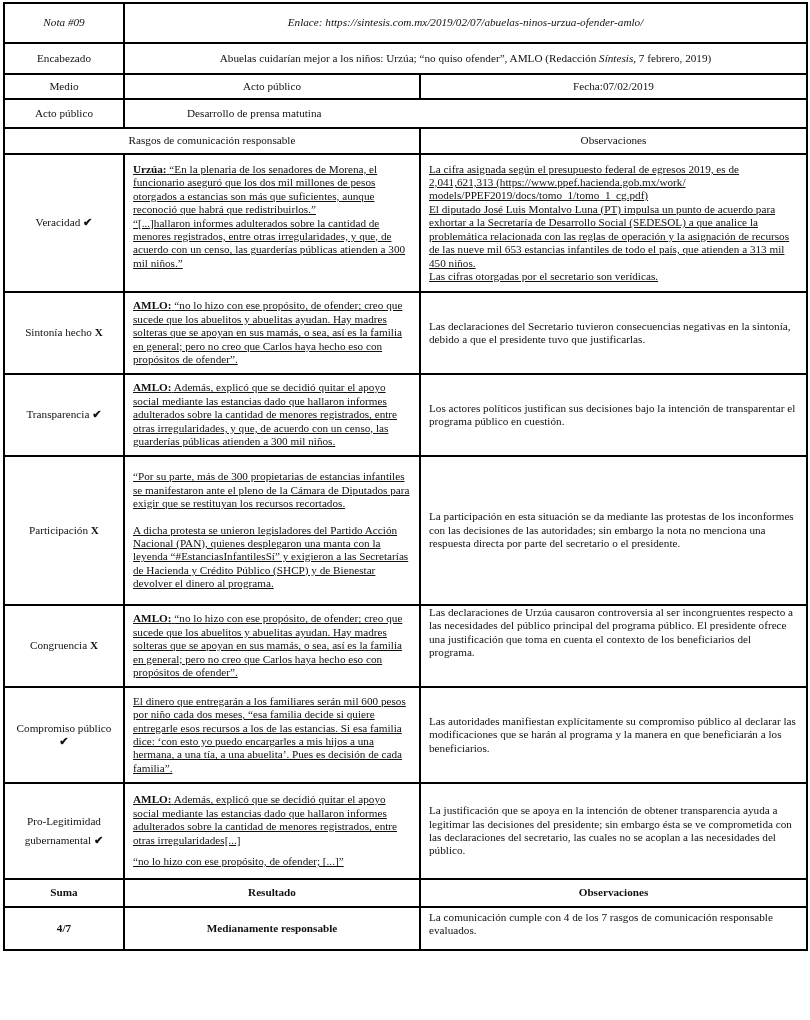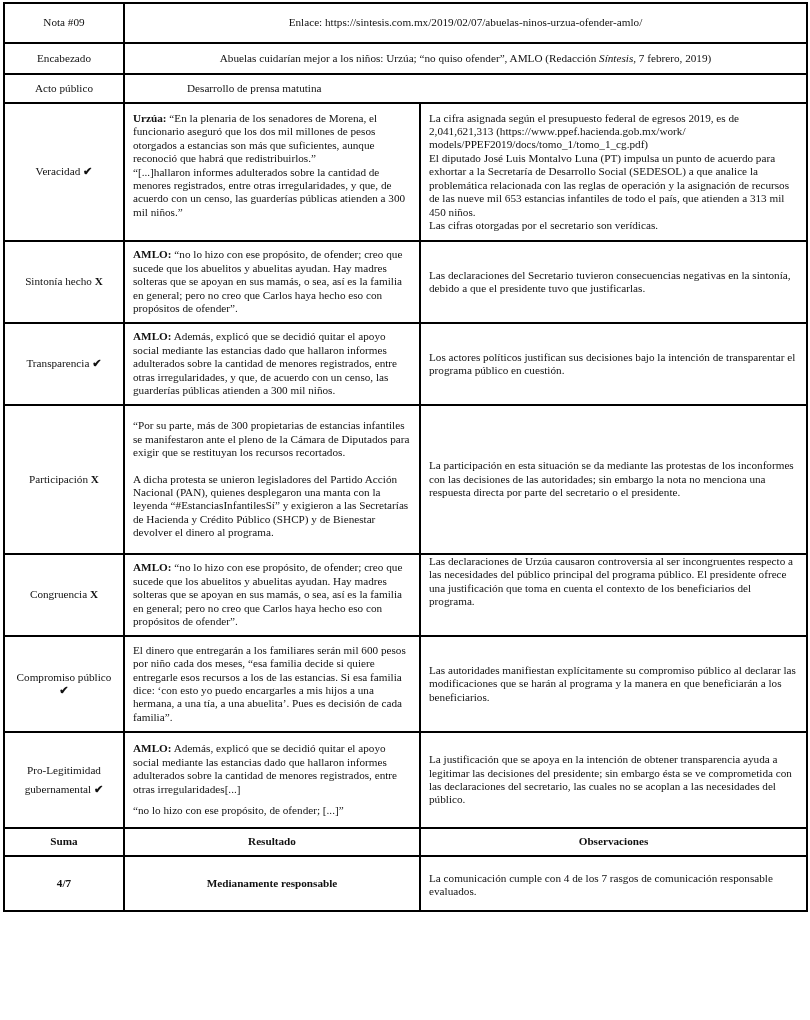--- a/index.html
+++ b/index.html
@@ -5,23 +5,23 @@
   html, body { margin: 0; padding: 0; background: #ffffff; }
   body { width: 810px; height: 1020px; position: relative; overflow: hidden;
          font-family: "Liberation Serif", "DejaVu Serif", serif; color: #111; font-size: 11.2px; }
   table.sheet { position: absolute; left: 3px; top: 2px; width: 803px; border-collapse: collapse; table-layout: fixed; }
   table.sheet td { border: 2px solid #000; padding: 0 8px; vertical-align: middle; line-height: 13.4px; }
   .c { text-align: center; }
   .l { text-align: left; }
   .b { font-weight: bold; }
   .i { font-style: italic; }
   .mark { font-weight: bold; }
-  .quote p { margin: 0; }
+  .quote p { margin: 0; text-decoration: underline; }
   .gap { height: 13px; }
-  .r-nota td { height: 38px; vertical-align: top; padding-top: 6px; }
+  .r-nota td { height: 38px; vertical-align: top; padding-top: 6px; font-style: italic; }
   .r-enc td { height: 29px; }
   .r-medio td { height: 23px; }
   .r-acto td { height: 27px; }
   .r-act td { height: 38px; }
   .r-rasgos td { height: 24px; }
   .r-ver td { height: 136px; }
   .r-sin td { height: 80px; }
   .r-tra td { height: 80px; }
   .r-par td { height: 147px; }
   .r-con td { height: 80px; }
@@ -46,27 +46,36 @@
       <tr class="r-nota">
     <td class="c">Nota #09</td>
     <td class="c" colspan="2">Enlace: https://sintesis.com.mx/2019/02/07/abuelas-ninos-urzua-ofender-amlo/</td>
   </tr>
 
   <tr class="r-enc">
     <td class="c">Encabezado</td>
     <td class="c" colspan="2"><span>Abuelas cuidarían mejor a los niños: Urzúa; “no quiso ofender”, AMLO (Redacción </span><span class="i">Síntesis</span><span>, 7 febrero, 2019)</span></td>
   </tr>
 
+  <tr class="r-medio">
+    <td class="c">Medio</td>
+    <td class="c">Acto público</td>
+    <td class="c">Fecha:07/02/2019</td>
+  </tr>
 
   <tr class="r-acto">
     <td class="c">Acto público</td>
     <td class="l ind-acto" colspan="2">Desarrollo de prensa matutina</td>
   </tr>
 
 
+  <tr class="r-rasgos">
+    <td class="c" colspan="2">Rasgos de comunicación responsable</td>
+    <td class="c">Observaciones</td>
+  </tr>
 
   <tr class="r-ver">
     <td class="c"><span>Veracidad</span> <span class="mark">✔</span></td>
     <td class="l quote">
       <p><span class="b">Urzúa:</span> <span>“En la plenaria de los senadores de Morena, el funcionario aseguró que los dos mil millones de pesos otorgados a estancias son más que suficientes, aunque reconoció que habrá que redistribuirlos.”</span></p>
       <p>“[...]hallaron informes adulterados sobre la cantidad de menores registrados, entre otras irregularidades, y que, de acuerdo con un censo, las guarderías públicas atienden a 300 mil niños.”</p>
       <div class="gap"></div>
     </td>
     <td class="l obs quote">
       <p>La cifra asignada según el presupuesto federal de egresos 2019, es de 2,041,621,313 (https://www.ppef.hacienda.gob.mx/work/ models/PPEF2019/docs/tomo_1/tomo_1_cg.pdf)</p>
@@ -132,16 +141,16 @@
 
   <tr class="r-suma">
     <td class="c b">Suma</td>
     <td class="c b">Resultado</td>
     <td class="c b">Observaciones</td>
   </tr>
 
   <tr class="r-tot">
     <td class="c b">4/7</td>
     <td class="c b">Medianamente responsable</td>
-    <td class="l obs" style="vertical-align:top;padding-top:15px">La comunicación cumple con 4 de los 7 rasgos de comunicación responsable evaluados.</td>
+    <td class="l obs" style="vertical-align:top;padding-top:3px">La comunicación cumple con 4 de los 7 rasgos de comunicación responsable evaluados.</td>
   </tr>
 </tbody>
   </table>
 
 </body></html>

